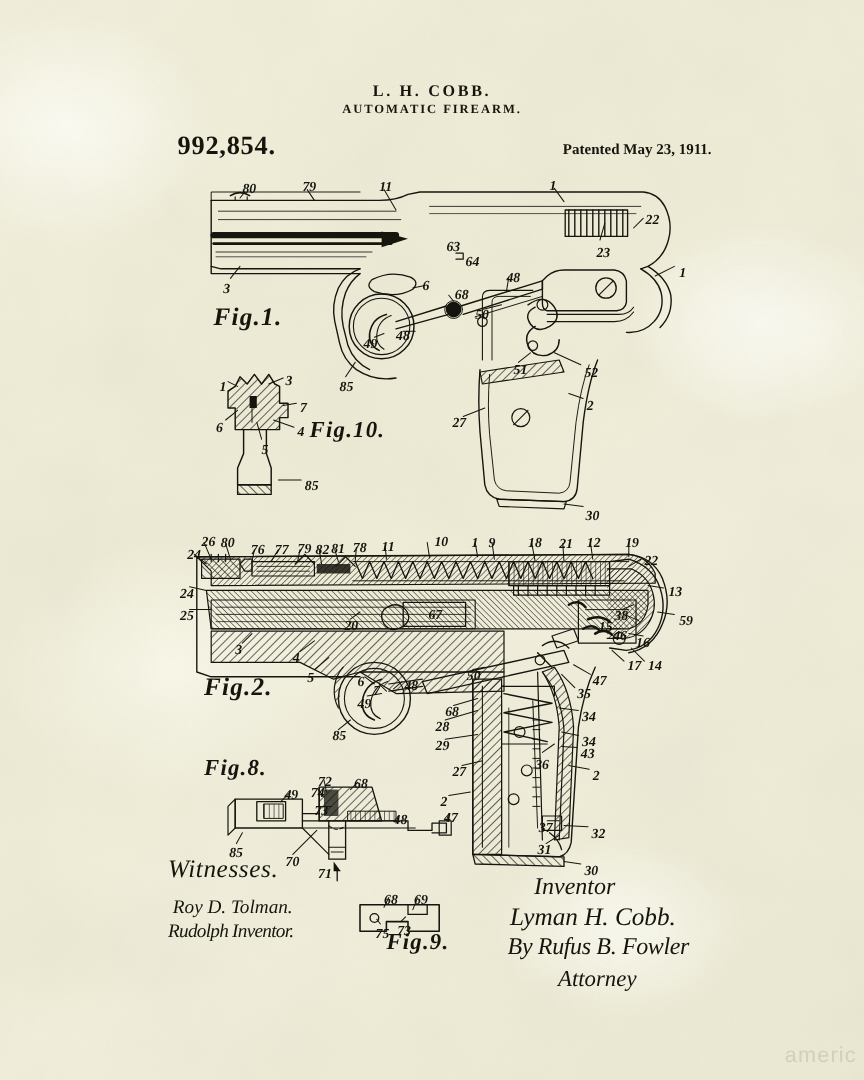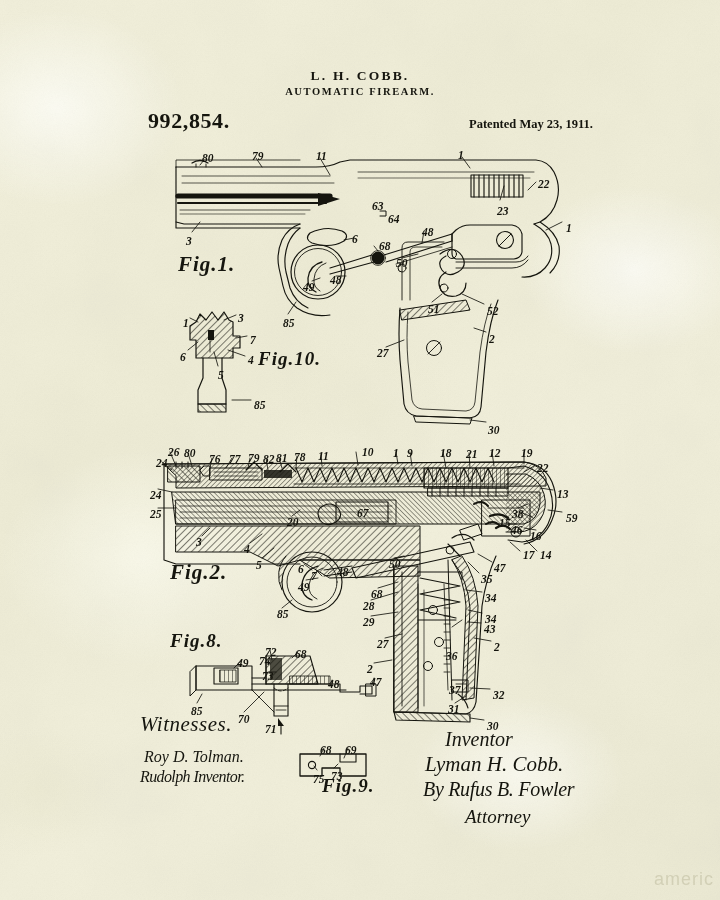--- a/index.html
+++ b/index.html
@@ -517,21 +517,21 @@
       <div class="ref" style="left: 311px; top: 570px;">7</div>
       <div class="ref" style="left: 337px; top: 566px;">48</div>
       <div class="ref" style="left: 298px; top: 581px;">49</div>
       <div class="ref" style="left: 389px; top: 558px;">50</div>
       <div class="ref" style="left: 371px; top: 588px;">68</div>
       <div class="ref" style="left: 363px; top: 600px; font-style: italic;">28</div>
       <div class="ref" style="left: 363px; top: 616px;">29</div>
       <div class="ref" style="left: 485px; top: 592px;">34</div>
       <div class="ref" style="left: 485px; top: 613px;">34</div>
       <div class="ref" style="left: 484px; top: 623px;">43</div>
-      <div class="ref" style="left: 446px; top: 650px;">36</div>
+      <div class="ref" style="left: 446px; top: 632px;">36</div>
       <div class="ref" style="left: 494px; top: 641px;">2</div>
       <div class="ref" style="left: 377px; top: 638px;">27</div>
       <div class="ref" style="left: 367px; top: 663px;">2</div>
       <div class="ref" style="left: 277px; top: 608px;">85</div>
       <div class="ref" style="left: 449px; top: 684px;">37</div>
       <div class="ref" style="left: 493px; top: 689px;">32</div>
       <div class="ref" style="left: 448px; top: 703px;">31</div>
       <div class="ref" style="left: 487px; top: 720px;">30</div>
       <div class="ref" style="left: 237px; top: 657px;">49</div>
       <div class="ref" style="left: 265px; top: 646px;">72</div>

